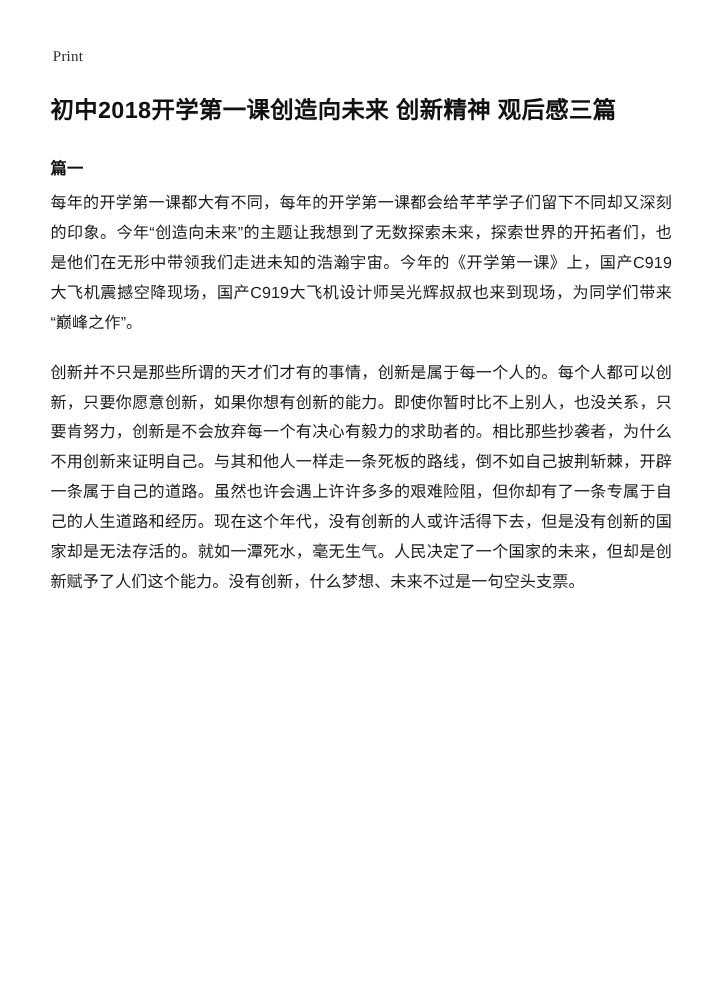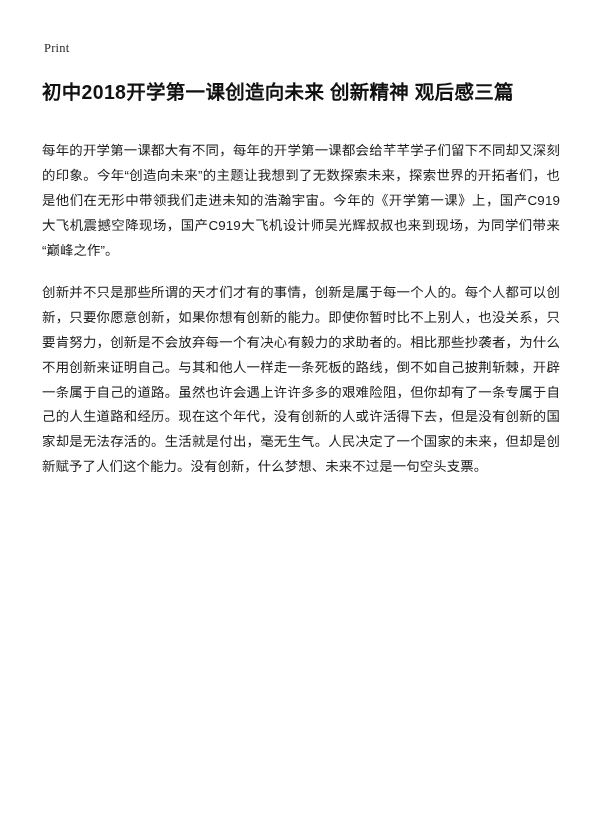--- a/index.html
+++ b/index.html
@@ -76,37 +76,38 @@
   .para {
     margin: 17px 0 0 0;
     font-size: 13.4px;
     line-height: 1.86;
     text-align: justify;
     text-justify: inter-ideograph;
     color: #1b1b1b;
     letter-spacing: 0.1px;
   }
 
-  .para:first-of-type { margin-top: 33px; }
+  .para:first-of-type { margin-top: 5px; }
 </style>
 </head>
 <body>
 
 <div class="page">
 
   <div class="print-bar">
     <a class="print-link" href="#">Print</a>
   </div>
 
   <div class="content">
 
     <h1 class="doc-title">初中2018开学第一课创造向未来 创新精神 观后感三篇</h1>
 
 
     <div id="sections-root">
         <div>
+          <h2 class="section-head">篇一</h2>
           <p class="para">每年的开学第一课都大有不同，每年的开学第一课都会给芊芊学子们留下不同却又深刻的印象。今年“创造向未来”的主题让我想到了无数探索未来，探索世界的开拓者们，也是他们在无形中带领我们走进未知的浩瀚宇宙。今年的《开学第一课》上，国产C919大飞机震撼空降现场，国产C919大飞机设计师吴光辉叔叔也来到现场，为同学们带来“巅峰之作”。</p>
-          <p class="para">创新并不只是那些所谓的天才们才有的事情，创新是属于每一个人的。每个人都可以创新，只要你愿意创新，如果你想有创新的能力。即使你暂时比不上别人，也没关系，只要肯努力，创新是不会放弃每一个有决心有毅力的求助者的。相比那些抄袭者，为什么不用创新来证明自己。与其和他人一样走一条死板的路线，倒不如自己披荆斩棘，开辟一条属于自己的道路。虽然也许会遇上许许多多的艰难险阻，但你却有了一条专属于自己的人生道路和经历。现在这个年代，没有创新的人或许活得下去，但是没有创新的国家却是无法存活的。生活就是付出，毫无生气。人民决定了一个国家的未来，但却是创新赋予了人们这个能力。没有创新，什么梦想、未来不过是一句空头支票。</p>
+          <p class="para">创新并不只是那些所谓的天才们才有的事情，创新是属于每一个人的。每个人都可以创新，只要你愿意创新，如果你想有创新的能力。即使你暂时比不上别人，也没关系，只要肯努力，创新是不会放弃每一个有决心有毅力的求助者的。相比那些抄袭者，为什么不用创新来证明自己。与其和他人一样走一条死板的路线，倒不如自己披荆斩棘，开辟一条属于自己的道路。虽然也许会遇上许许多多的艰难险阻，但你却有了一条专属于自己的人生道路和经历。现在这个年代，没有创新的人或许活得下去，但是没有创新的国家却是无法存活的。就如一潭死水，毫无生气。人民决定了一个国家的未来，但却是创新赋予了人们这个能力。没有创新，什么梦想、未来不过是一句空头支票。</p>
         </div>
       </div>
 
   </div>
 </div>
 
 </body></html>

